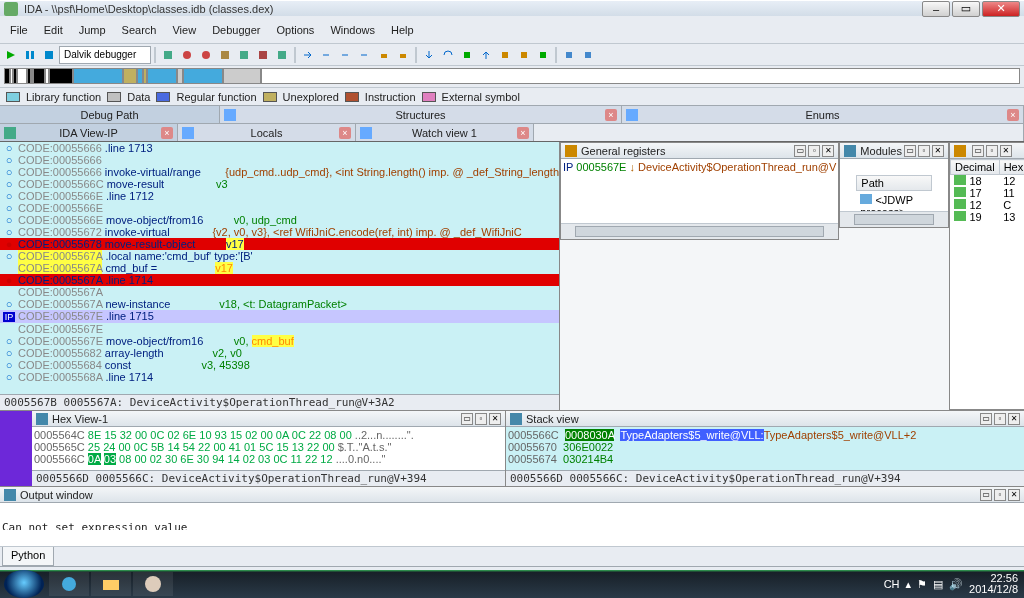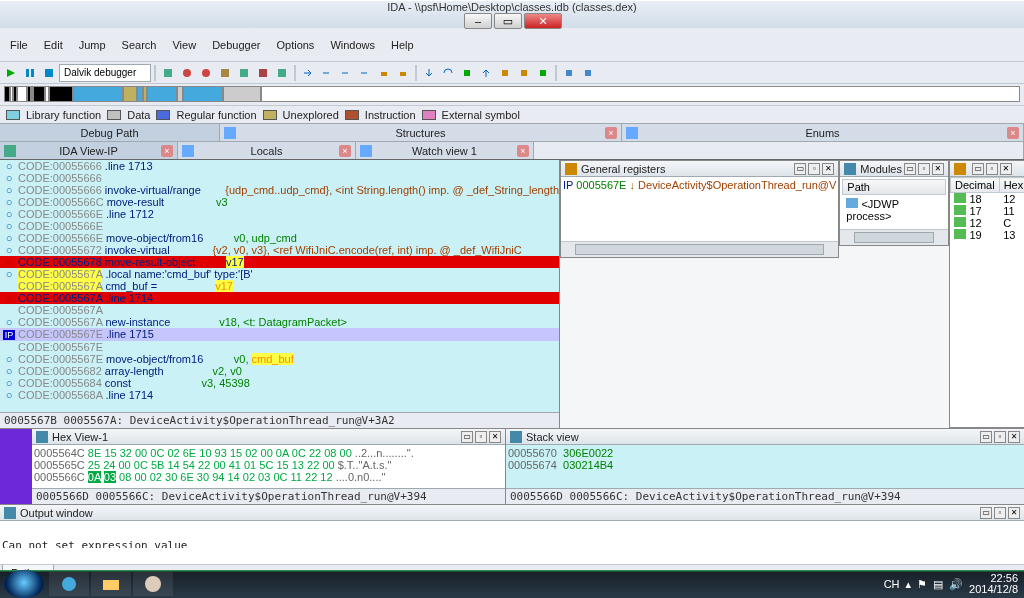--- a/index.html
+++ b/index.html
@@ -1,27 +1,27 @@
 <!DOCTYPE html>
 <html><head>
 <meta charset="utf-8">
 <style>
 * { margin:0; padding:0; box-sizing:border-box; font-family:"Tahoma","Segoe UI",sans-serif; font-size:11px; }
 body { background:#d4dce8; width:1024px; height:598px; overflow:hidden; position:relative; }
 
 
-.titlebar { height:28px; background:linear-gradient(#e8eef6,#d2dde8); display:flex; align-items:center; padding:0 4px; border-top:1px solid #fff;flex-direction:column; }
+.titlebar { height:16px; background:linear-gradient(#e8eef6,#d2dde8); display:flex; align-items:center; padding:0 4px; border-top:1px solid #fff; }
 .titlebar .appicon { width:14px; height:14px; background:#6a6; border-radius:2px; margin-right:6px; }
 .titlebar .title { flex:1; color:#333; }
 .titlebar .winbtns { display:flex; }
 .titlebar .winbtn { width:28px; height:16px; margin-left:2px; border:1px solid #888; border-radius:2px; background:linear-gradient(#f8f8f8,#d0d0d0); display:flex; align-items:center; justify-content:center; }
 .titlebar .winbtn.close { background:linear-gradient(#e88,#c22); color:#fff; width:38px; }
 
 
-.menubar { height:34px; background:#e8ecf2; display:flex; align-items:center; padding:0 2px; border-bottom:1px solid #c0c8d0; }
+.menubar { height:28px; background:#e8ecf2; display:flex; align-items:center; padding:0 2px; border-bottom:1px solid #c0c8d0; }
 .menubar span { padding:0 8px; color:#222; cursor:default; }
 
 
 .toolbar { height:22px; background:#e8ecf2; display:flex; align-items:center; padding:0 2px; border-bottom:1px solid #c0c8d0; gap:1px; }
 .toolbar .tb { width:18px; height:18px; border:1px solid transparent; display:flex; align-items:center; justify-content:center; }
 .toolbar .tb.play svg{fill:#0a0}
 .toolbar .tb.pause svg{fill:#08c}
 .toolbar .tb.stop svg{fill:#08c}
 .toolbar .sep { width:2px; height:16px; background:#c0c8d0; margin:0 2px; }
 .toolbar .combo { height:18px; border:1px solid #a0a8b0; background:#fff; padding:0 14px 0 4px; font-size:10px; line-height:16px; }
@@ -395,21 +395,21 @@
     </div>
 
     <div class="panel" style="height:86px">
       <div class="panelhdr">
         <div class="icon" style="background:#48a"></div>
         <div class="txt">Modules</div>
         <div class="pbtn">▭</div>
         <div class="pbtn">▫</div>
         <div class="pbtn">✕</div>
       </div>
-      <div class="panelbody" style="padding:0">
+      <div class="panelbody" style="padding:14px">
         <table class="modtbl">
           <tbody>
               <tr>
                 <th>Path</th>
               </tr>
           <tr>
                 <td><span style="display:inline-block;width:12px;height:10px;background:#6ad"></span> <span>&lt;JDWP process&gt;</span></td>
               </tr>
         </tbody>
           </table>
@@ -481,20 +481,21 @@
   </div>
   <div class="stackpane">
     <div class="panelhdr">
       <div class="icon" style="background:#48a"></div>
       <div class="txt">Stack view</div>
       <div class="pbtn">▭</div>
       <div class="pbtn">▫</div>
       <div class="pbtn">✕</div>
     </div>
     <div class="stackbody" id="stackbody">
+        <div class="srow"><span class="saddr">0005566C</span>  <span class="sval hl">0008030A</span>  <span class="stype">TypeAdapters$5_write@VLL:</span><span class="stxt">TypeAdapters$5_write@VLL+2</span></div>
         <div class="srow"><span class="saddr">00055670</span>  <span class="sval">306E0022</span></div>
         <div class="srow"><span class="saddr">00055674</span>  <span class="sval">030214B4</span></div>
       </div>
     <div class="status-disasm" style="background:#e8ecf2">0005566D 0005566C: DeviceActivity$OperationThread_run@V+394</div>
   </div>
 </div>
 
 <div class="outpanel">
   <div class="panelhdr">
     <div class="icon" style="background:#48a"></div>

